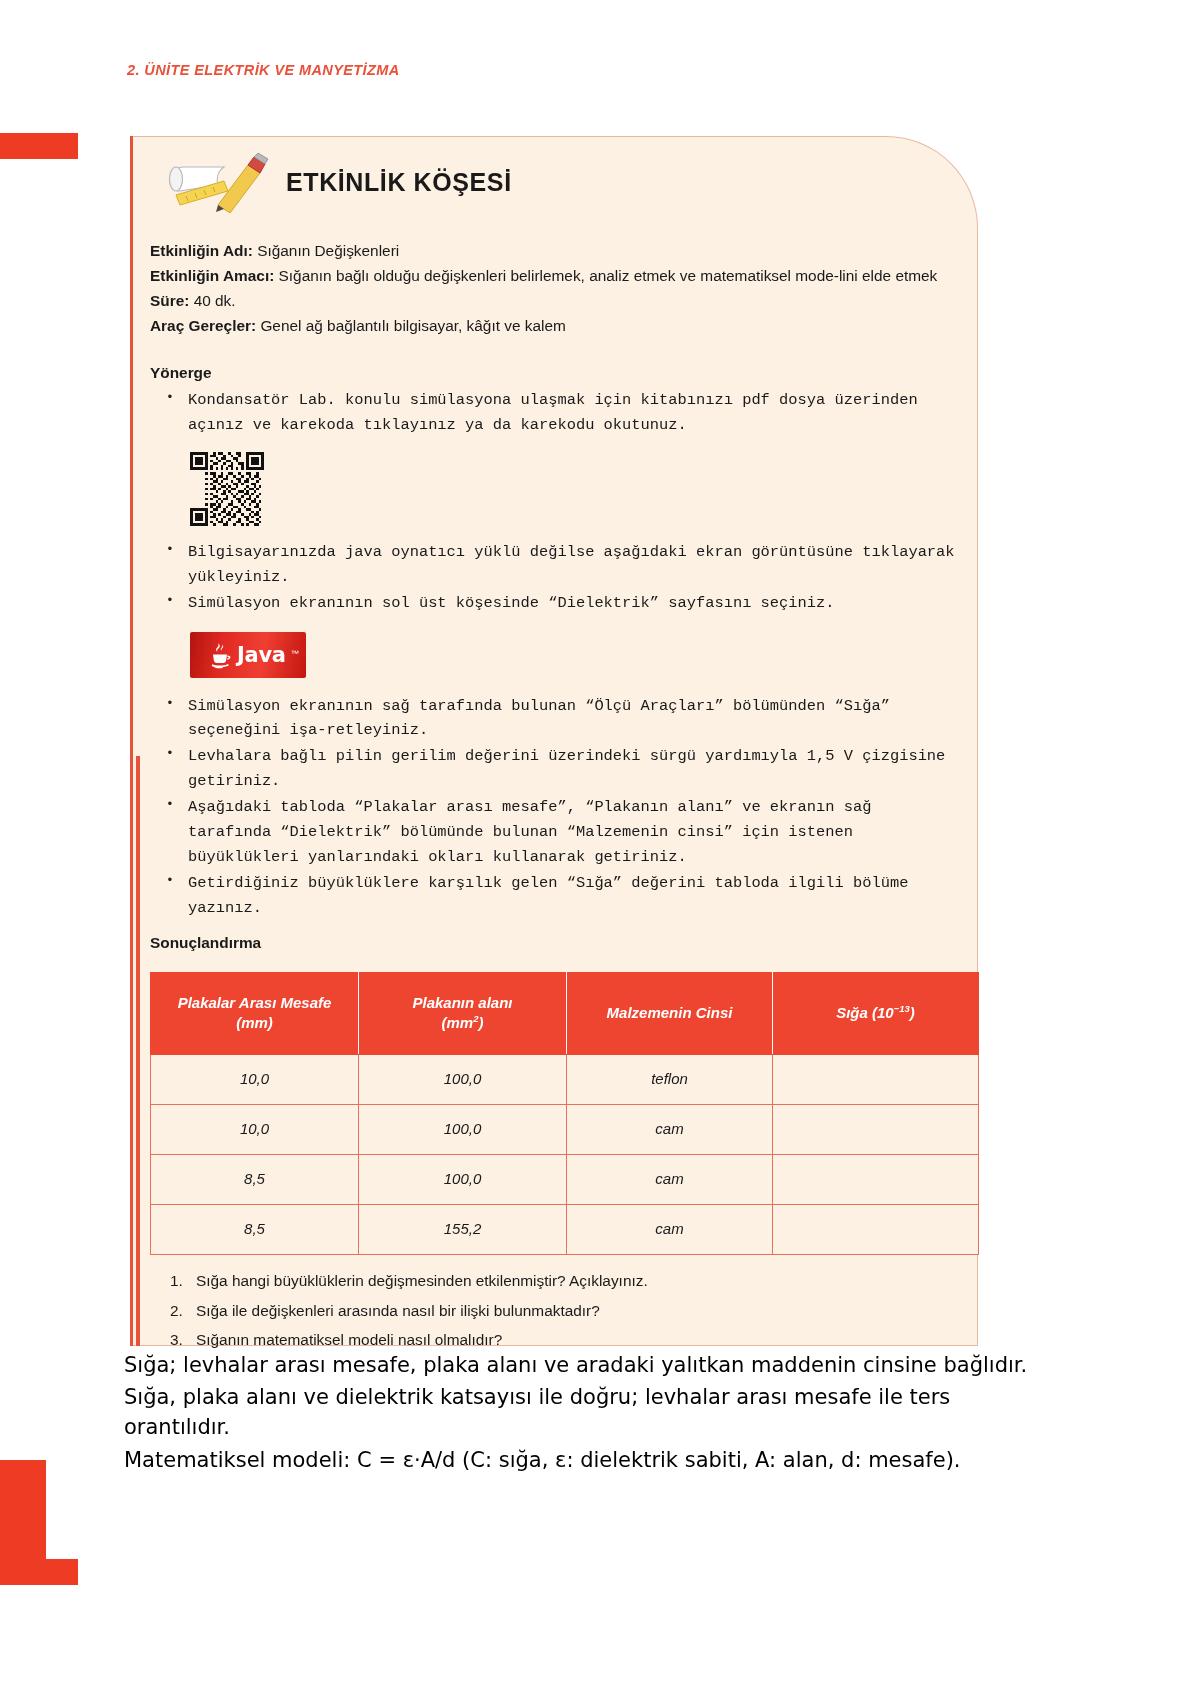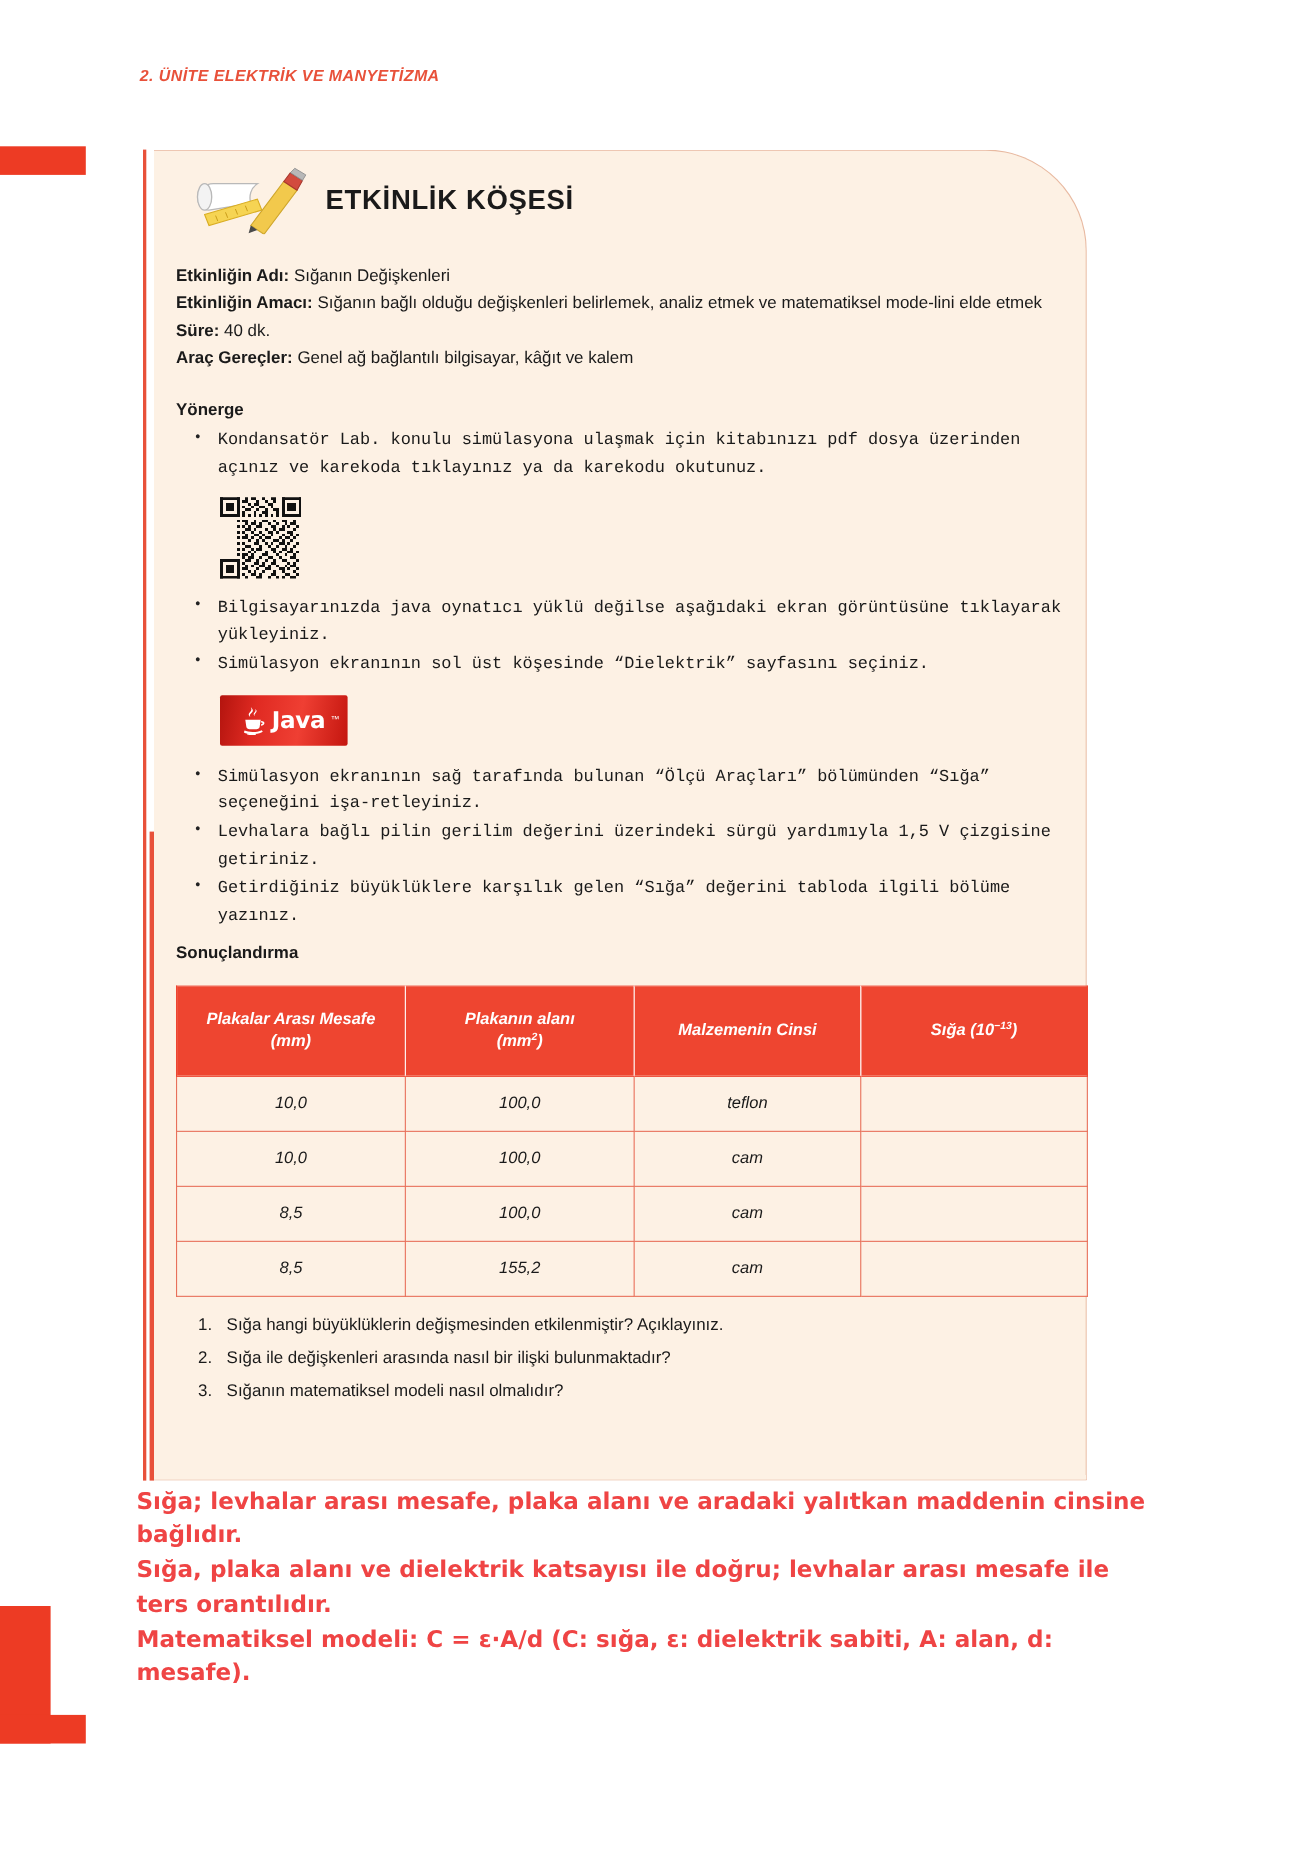--- a/index.html
+++ b/index.html
@@ -49,21 +49,21 @@
     left: 0;
     bottom: 0;
     width: 78px;
     height: 26px;
     background: #ed3b24;
   }
 
   
   .activity-card {
     position: absolute;
-    left: 140px;
+    left: 130px;
     top: 136px;
     width: 848px;
     height: 1210px;
     background: #fdf1e4;
     border: 1px solid #e8b9a0;
     border-top-right-radius: 92px;
     border-left: none;
     padding-left: 26px;
   }
   .card-left-rule {
@@ -209,23 +209,23 @@
     background: #fdf1e4;
   }
   .result-table sup { font-size: 9.5px; vertical-align: super; }
 
   
   .answers {
     position: absolute;
     left: 124px;
     top: 1350px;
     width: 930px;
-    color: #ef4444;
+    color: #000000;
     font-size: 21px;
-    font-weight: bold;
+    font-weight: normal;
     line-height: 1.44;
     font-family: "DejaVu Sans", sans-serif;
   }
   .answers p { margin: 0 0 2px 0; }
 </style>
 </head>
 <body>
 
 <div class="page-header">2. ÜNİTE   ELEKTRİK VE MANYETİZMA</div>
 
@@ -500,20 +500,21 @@
           </g>
         </svg>
         <span class="java-word">Java</span>
         <span class="java-tm">™</span>
       </div>
     </div>
 
     <ul class="bullets">
       <li>Simülasyon ekranının sağ tarafında bulunan “Ölçü Araçları” bölümünden “Sığa” seçeneğini işa-retleyiniz.</li>
       <li>Levhalara bağlı pilin gerilim değerini üzerindeki sürgü yardımıyla 1,5 V çizgisine getiriniz.</li>
+      <li>Aşağıdaki tabloda “Plakalar arası mesafe”, “Plakanın alanı” ve ekranın sağ tarafında “Dielektrik” bölümünde bulunan “Malzemenin cinsi” için istenen büyüklükleri yanlarındaki okları kullanarak getiriniz.</li>
       <li>Getirdiğiniz büyüklüklere karşılık gelen “Sığa” değerini tabloda ilgili bölüme yazınız.</li>
     </ul>
 
     <div class="section-head tight">Sonuçlandırma</div>
 
     <table class="result-table">
       <colgroup>
         <col style="width:208px">
           <col style="width:208px">
           <col style="width:206px">

